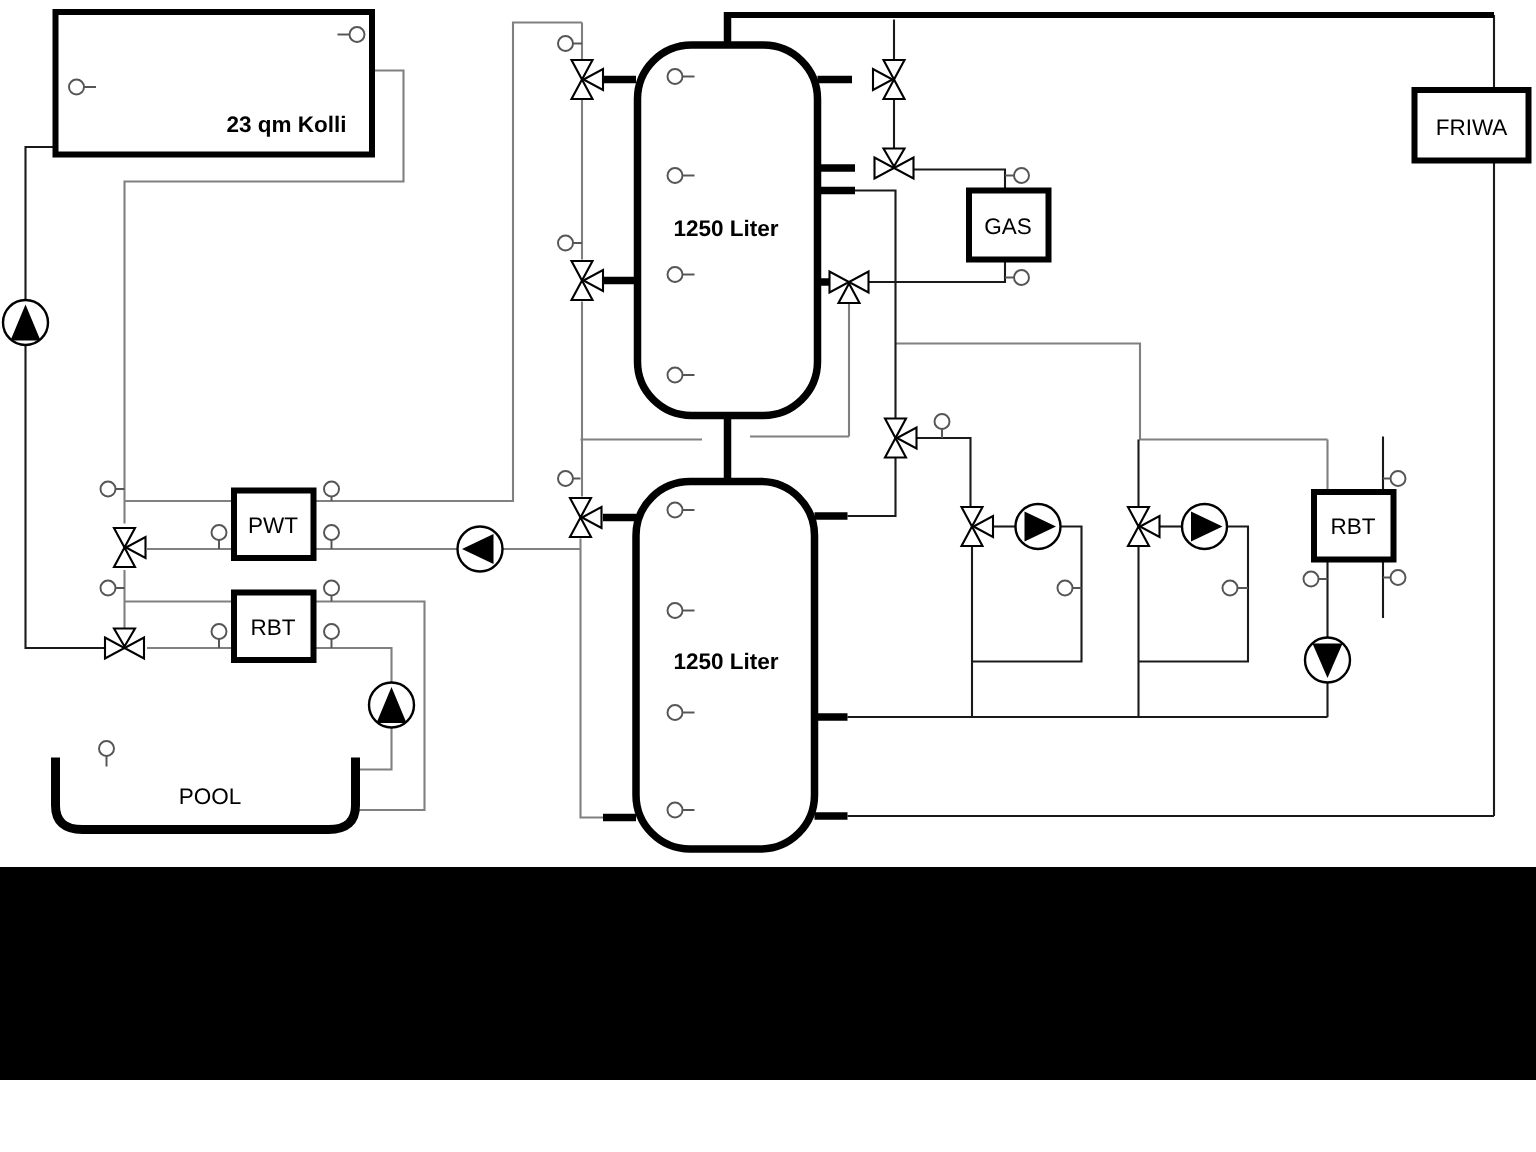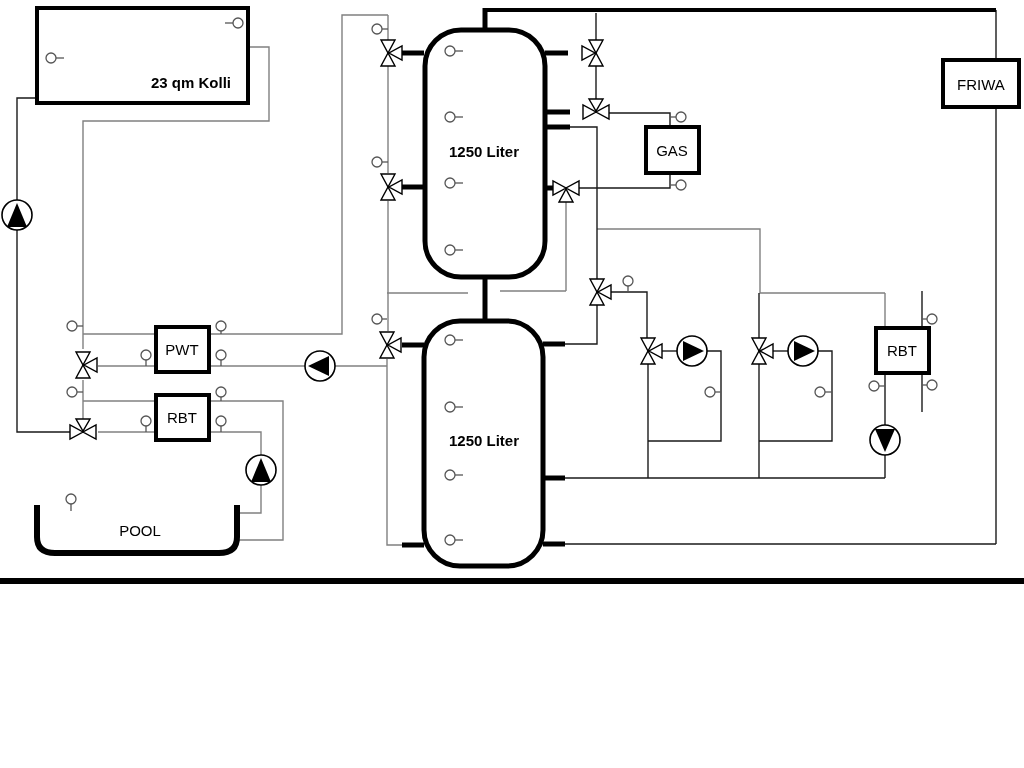--- a/index.html
+++ b/index.html
@@ -1,16 +1,16 @@
 <!DOCTYPE html>
 <html><head>
 <meta charset="utf-8">
 <style>
   html,body{margin:0;padding:0;background:#fff;}
-  .stage{position:relative;width:1024px;height:584px;background:#fff;overflow:hidden;}
+  .stage{position:relative;width:1024px;height:720px;background:#fff;overflow:hidden;}
   svg text{font-family:"Liberation Sans","DejaVu Sans",sans-serif;fill:#000;}
   .box-label{font-size:15px;font-weight:400;}
   .tank-label{font-size:15px;font-weight:700;}
   .pipe-g{stroke:#808080;stroke-width:1.4;fill:none;}
   .pipe-k{stroke:#1a1a1a;stroke-width:1.4;fill:none;}
   .pipe-thick{stroke:#000;stroke-width:5;fill:none;}
   .topline{stroke:#000;stroke-width:4;fill:none;}
   .eqbox{fill:#fff;stroke:#000;stroke-width:4;}
   .tank{fill:#fff;stroke:#000;stroke-width:5;}
   .valve{fill:#fff;stroke:#000;stroke-width:1.4;}

